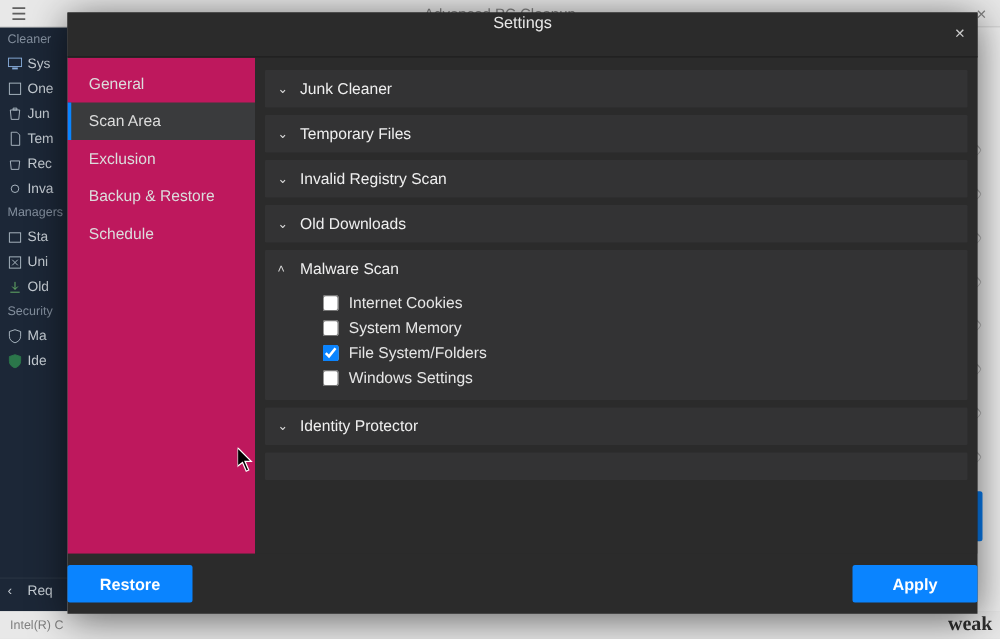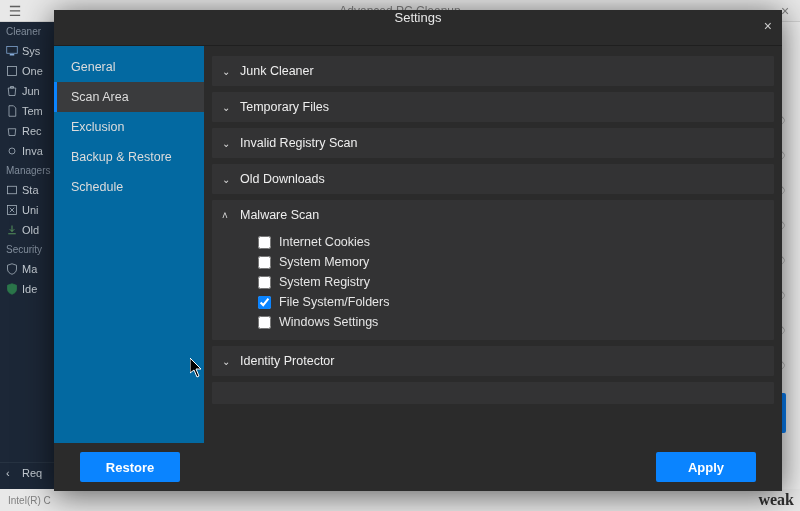--- a/index.html
+++ b/index.html
@@ -23,33 +23,33 @@
   .bg-bluebar { position: absolute; right: 14px; bottom: 56px; width: 22px; height: 40px; background: #0a84ff; border-radius: 2px; }
 
   
   .modal-overlay { position: absolute; inset: 0; background: rgba(0,0,0,0.05); }
   .modal { position: absolute; left: 54px; right: 18px; top: 10px; bottom: 20px; background: #2b2b2b; color: #e8e8e8; display: flex; flex-direction: column; box-shadow: 0 4px 30px rgba(0,0,0,.6); }
   .modal-header { height: 36px; background: #2b2b2b; display: flex; align-items: flex-start; justify-content: center; position: relative; border-bottom: 1px solid #1f1f1f; }
   .modal-header .title { font-size: 13px; color: #e8e8e8; }
   .modal-header .close { position: absolute; right: 10px; top: 8px; color: #ccc; font-size: 14px; cursor: pointer; }
 
   .modal-body { flex: 1; display: flex; overflow: hidden; }
-  .side-nav { width: 150px; background: #0369a1; padding-top: 6px; }
+  .side-nav { width: 150px; background: #be185d; padding-top: 6px; }
   .side-nav .item { padding: 8px 14px; font-size: 12.5px; color: #dcdcdc; cursor: pointer; border-left: 3px solid transparent; }
   .side-nav .item.active { background: #3a3b3d; border-left-color: #0a84ff; }
 
   .panel { flex: 1; padding: 10px 8px; background: #2b2b2b; overflow-y: auto; }
   .accordion { background: #333334; margin-bottom: 6px; border-radius: 1px; }
   .acc-head { display: flex; align-items: center; gap: 8px; padding: 8px 10px; font-size: 12.5px; cursor: pointer; color: #efefef; }
   .acc-head .chev { width: 10px; display: inline-block; color: #ddd; font-size: 10px; }
   .acc-body { padding: 2px 8px 8px 28px; }
   .chk-row { display: flex; align-items: center; gap: 8px; padding: 3px 18px; font-size: 12.5px; color: #e6e6e6; }
   .chk-row input[type="checkbox"] { width: 13px; height: 13px; accent-color: #0a84ff; cursor: pointer; }
 
-  .modal-footer { height: 48px; display: flex; align-items: center; padding: 0 26px; gap: 10px; }
+  .modal-footer { height: 48px; display: flex; align-items: center; padding: 0 0; gap: 10px; }
   .modal-footer .spacer { flex: 1; }
   .btn { min-width: 100px; height: 30px; border: none; border-radius: 2px; font-size: 13px; font-weight: 600; color: #fff; cursor: pointer; }
   .btn-blue { background: #0a84ff; }
 
   .cursor-pointer { position: absolute; left: 190px; top: 358px; color: #000; pointer-events: none; z-index: 50; }
 </style>
 </head>
 <body>
 
 <div class="bg-window">
@@ -216,24 +216,20 @@
         <div class="acc-body">
           <label class="chk-row">
             <input type="checkbox" style="">
             <span>Internet Cookies</span>
           </label>
           <label class="chk-row">
             <input type="checkbox" style="">
             <span>System Memory</span>
           </label>
           <label class="chk-row">
-            <input type="checkbox" style="">
-            <span>System Registry</span>
-          </label>
-          <label class="chk-row">
             <input type="checkbox" checked="" style="">
             <span>File System/Folders</span>
           </label>
           <label class="chk-row">
             <input type="checkbox" style="">
             <span>Windows Settings</span>
           </label>
         </div>
       </div>
 

